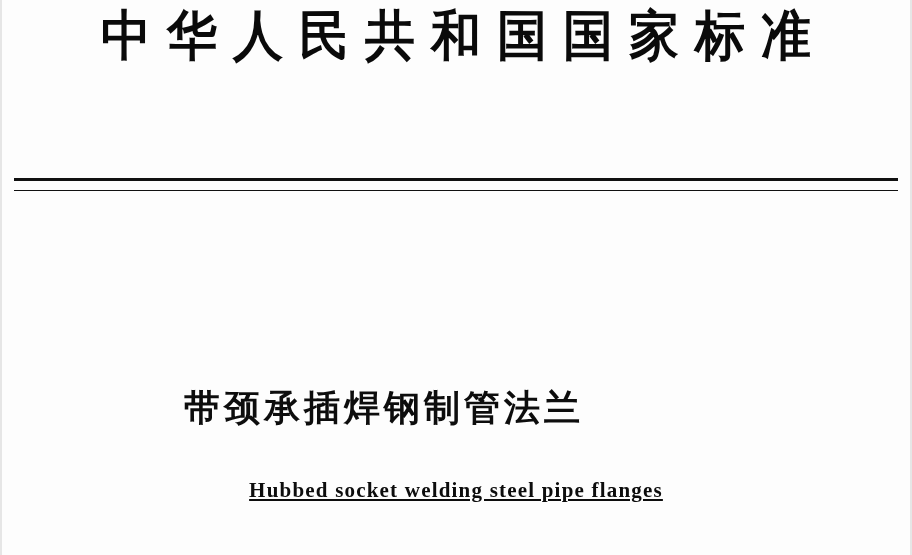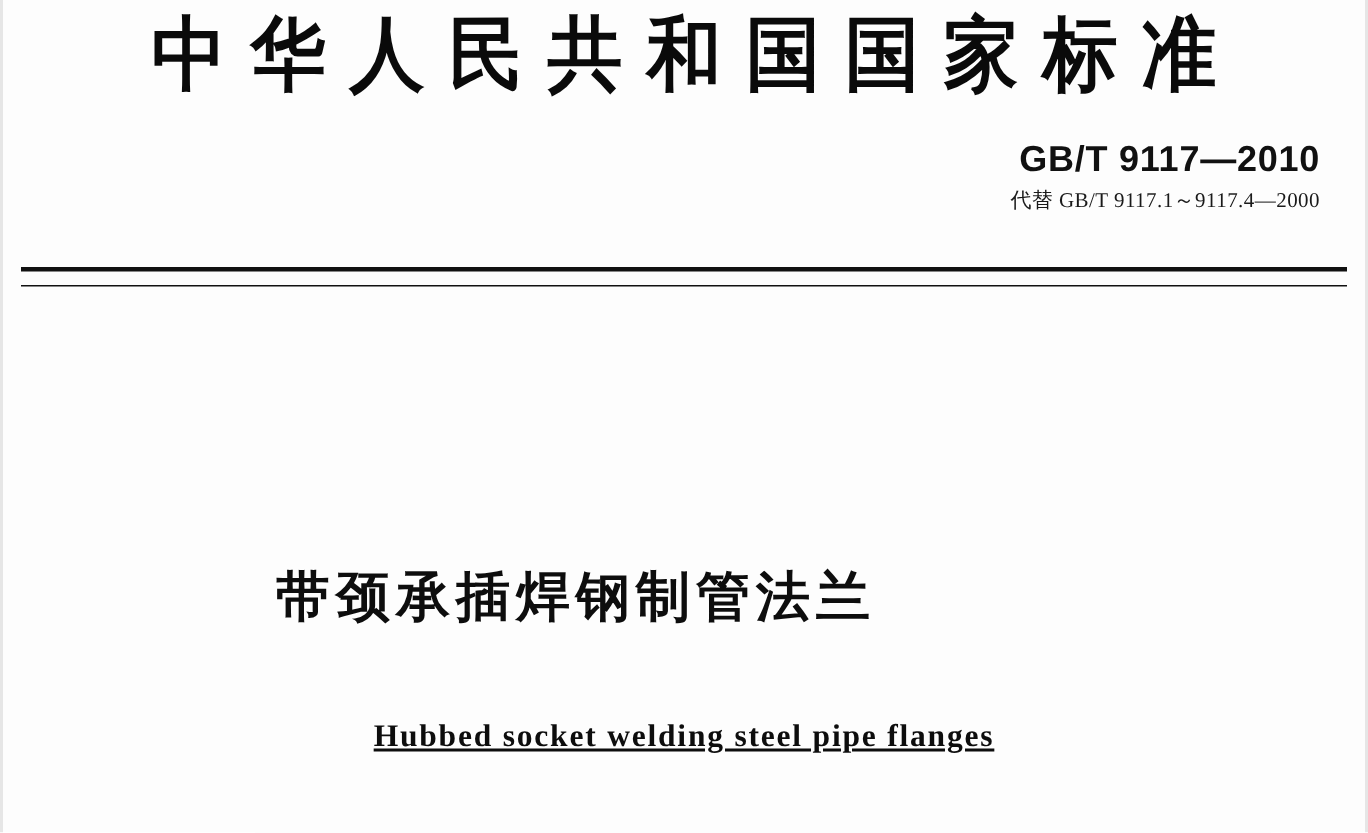--- a/index.html
+++ b/index.html
@@ -86,21 +86,21 @@
     top: 190px;
     width: 884px;
     height: 1px;
     background: #111111;
   }
 
   
   .title-cn {
     position: absolute;
     left: 0;
-    top: 374px;
+    top: 384px;
     width: 768px;
     text-align: center;
     font-family: "DejaVu Sans", sans-serif;
     font-weight: bold;
     font-size: 36px;
     letter-spacing: 4px;
     color: #0d0d0d;
   }
   .title-en {
     position: absolute;
@@ -132,24 +132,20 @@
 
 <div class="page">
 
   <div class="edge-left"></div>
   <div class="edge-right"></div>
 
   <div class="banner">
     <div class="banner-text">中华人民共和国国家标准</div>
   </div>
 
-  <div class="std-block">
-    <div class="std-number">GB/T 9117—2010</div>
-    <div class="std-replaces">代替 GB/T 9117.1～9117.4—2000</div>
-  </div>
 
   <div class="rule-thick"></div>
   <div class="rule-thin"></div>
 
   <div class="title-cn">带颈承插焊钢制管法兰</div>
   <div class="title-en">Hubbed socket welding steel pipe flanges</div>
 
 </div>
 
 </body></html>

